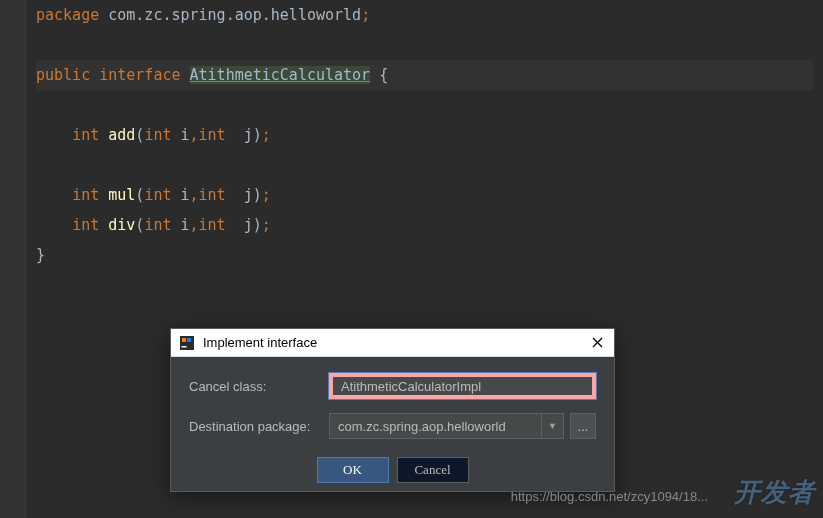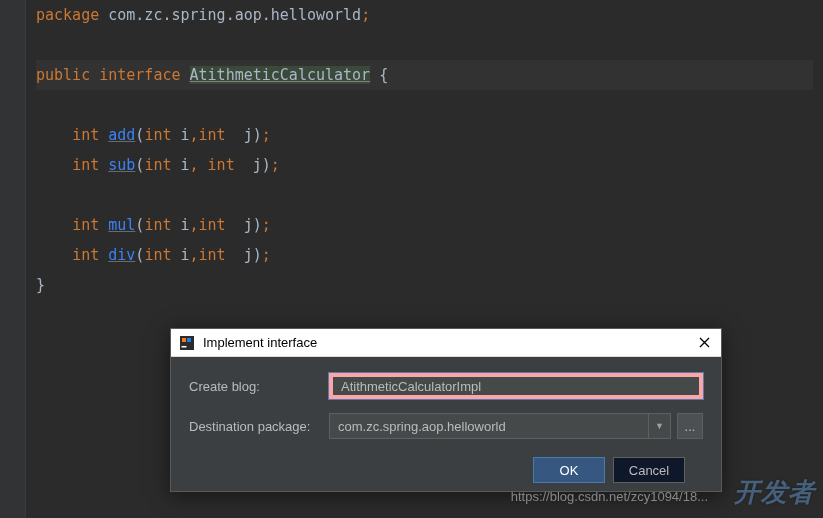--- a/index.html
+++ b/index.html
@@ -34,39 +34,39 @@
   height: 30px;
   line-height: 30px;
   white-space: pre;
   font-family: "Consolas", "Monaco", monospace;
   color: #a9b7c6;
 }
 .line.highlighted {
   background: #323232;
 }
 .kw-orange { color: #cc7832; }
-.identifier-underline { color: #3b82f6; text-decoration: underline; text-decoration-color: #6a6a6a; text-decoration-style: solid; }
+.identifier-underline { color: #fef9c3; text-decoration-color: #6a6a6a; text-decoration-style: solid; }
 .class-hl {
   color: #a9b7c6;
   background: #3a4a3a;
   text-decoration: underline;
   text-decoration-color: #808080;
   margin-top: 38px;
 }
 .brace { color: #a9b7c6; }
 .semi { color: #cc7832; }
 .comma { color: #cc7832; }
 .param { color: #a9b7c6; }
 .punct { color: #a9b7c6; }
 
 .dialog {
   position: absolute;
   left: 170px;
   top: 328px;
-  width: 552px;
+  width: 445px;
   height: 164px;
   background: #3c3f41;
   border: 1px solid #5a5a5a;
   box-shadow: 0 4px 20px rgba(0,0,0,0.5);
   font-family: "Segoe UI", Arial, sans-serif;
   font-size: 13px;
 }
 .dialog-title {
   height: 28px;
   background: #fff;
@@ -165,23 +165,24 @@
   border: 1px solid #5e6060;
   color: #bbbbbb;
   display: flex;
   align-items: center;
   justify-content: center;
   cursor: pointer;
   font-size: 13px;
 }
 .dialog-buttons {
   display: flex;
-  justify-content: flex-end;
+  justify-content: center;
   gap: 8px;
   padding: 4px 18px 0 18px;
+  font-family: Liberation Serif, serif;
 }
 .btn {
   min-width: 72px;
   height: 26px;
   background: #0f172a;
   border: 1px solid #5e6060;
   color: #bbbbbb;
   font-size: 13px;
   cursor: pointer;
   display: flex;
@@ -217,21 +218,20 @@
 <body>
 
 <div class="gutter"></div>
 
 <div class="editor">
   <div class="line"><span class="kw-orange">package</span><span> com.zc.spring.aop.helloworld</span><span class="semi">;</span></div>
   <div class="line"></div>
   <div class="line highlighted"><span class="kw-orange">public </span><span class="kw-orange">interface </span><span class="class-hl">AtithmeticCalculator</span><span class="brace"> {</span></div>
   <div class="line"></div>
   <div class="line">    <span class="kw-orange">int </span><span class="identifier-underline">add</span><span class="punct">(</span><span class="kw-orange">int</span><span class="param"> i</span><span class="comma">,</span><span class="kw-orange">int </span><span class="param"> j</span><span class="punct">)</span><span class="semi">;</span></div>
-  <div class="line">    <span class="kw-orange">int </span><span class="identifier-underline">sub</span><span class="punct">(</span><span class="kw-orange">int</span><span class="param"> i</span><span class="comma">, </span><span class="kw-orange">int </span><span class="param"> j</span><span class="punct">)</span><span class="semi">;</span></div>
   <div class="line"></div>
   <div class="line">    <span class="kw-orange">int </span><span class="identifier-underline">mul</span><span class="punct">(</span><span class="kw-orange">int</span><span class="param"> i</span><span class="comma">,</span><span class="kw-orange">int </span><span class="param"> j</span><span class="punct">)</span><span class="semi">;</span></div>
   <div class="line">    <span class="kw-orange">int </span><span class="identifier-underline">div</span><span class="punct">(</span><span class="kw-orange">int</span><span class="param"> i</span><span class="comma">,</span><span class="kw-orange">int </span><span class="param"> j</span><span class="punct">)</span><span class="semi">;</span></div>
   <div class="line"><span class="brace">}</span></div>
 </div>
 
 <div class="dialog">
   <div class="dialog-title">
     <span class="dialog-title-icon">
       <svg width="14" height="14" viewBox="0 0 14 14">
@@ -243,21 +243,21 @@
     </span>
     <span class="dialog-title-text">Implement interface</span>
     <span class="dialog-close">
       <svg width="11" height="11" viewBox="0 0 11 11">
           <path d="M1 1 L10 10 M10 1 L1 10" stroke="#000" stroke-width="1.3" fill="none"></path>
         </svg>
     </span>
   </div>
   <div class="dialog-body">
     <div class="form-row">
-      <div class="form-label">Create blog:</div>
+      <div class="form-label">Cancel class:</div>
       <input class="form-input focused" type="text" value="AtithmeticCalculatorImpl" style="">
     </div>
     <div class="form-row">
       <div class="form-label">Destination package:</div>
       <div class="combo-wrap">
         <div class="combo">
           <div class="combo-text">com.zc.spring.aop.helloworld</div>
           <div class="combo-arrow">▼</div>
         </div>
         <div class="browse-btn">...</div>

